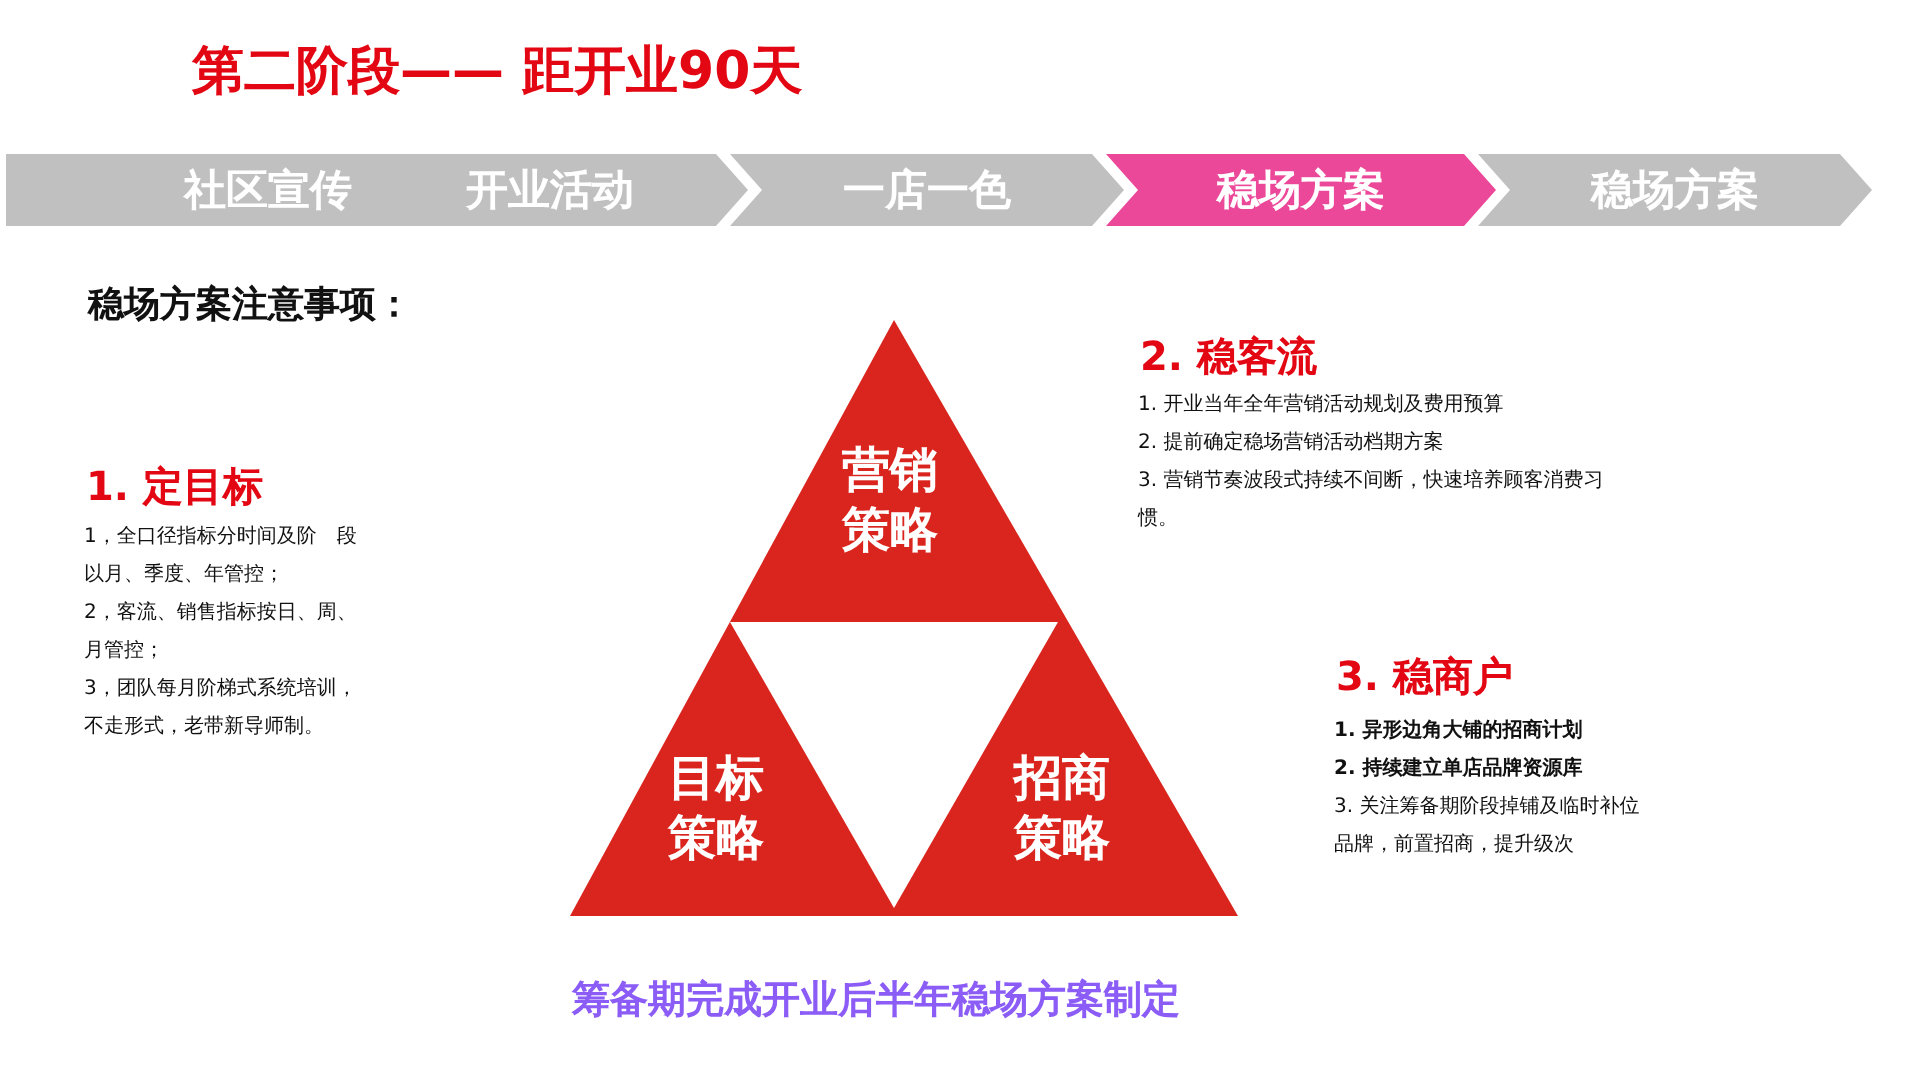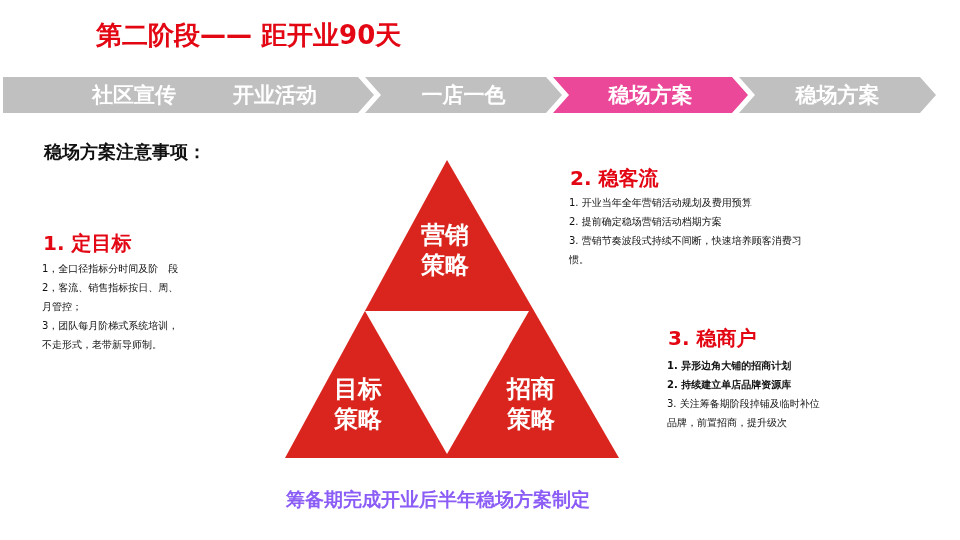--- a/index.html
+++ b/index.html
@@ -65,20 +65,21 @@
   <div class="step" style="left:739px;width:197px;">
       <span>稳场方案</span>
     </div>
 </div>
 
 <div class="section-heading">稳场方案注意事项：</div>
 
 <div class="block-title" style="left:43px;top:230px;">1. 定目标</div>
 <div class="block-text" style="left:42px;top:259px;width:240px;">
   <div>1，全口径指标分时间及阶　段</div>
+  <div>以月、季度、年管控；</div>
   <div>2，客流、销售指标按日、周、</div>
   <div>月管控；</div>
   <div>3，团队每月阶梯式系统培训，</div>
   <div>不走形式，老带新导师制。</div>
 </div>
 
 <div class="block-title" style="left:570px;top:165px;">2. 稳客流</div>
 <div class="block-text" style="left:569px;top:193px;width:380px;">
   <div>1. 开业当年全年营销活动规划及费用预算</div>
   <div>2. 提前确定稳场营销活动档期方案</div>

